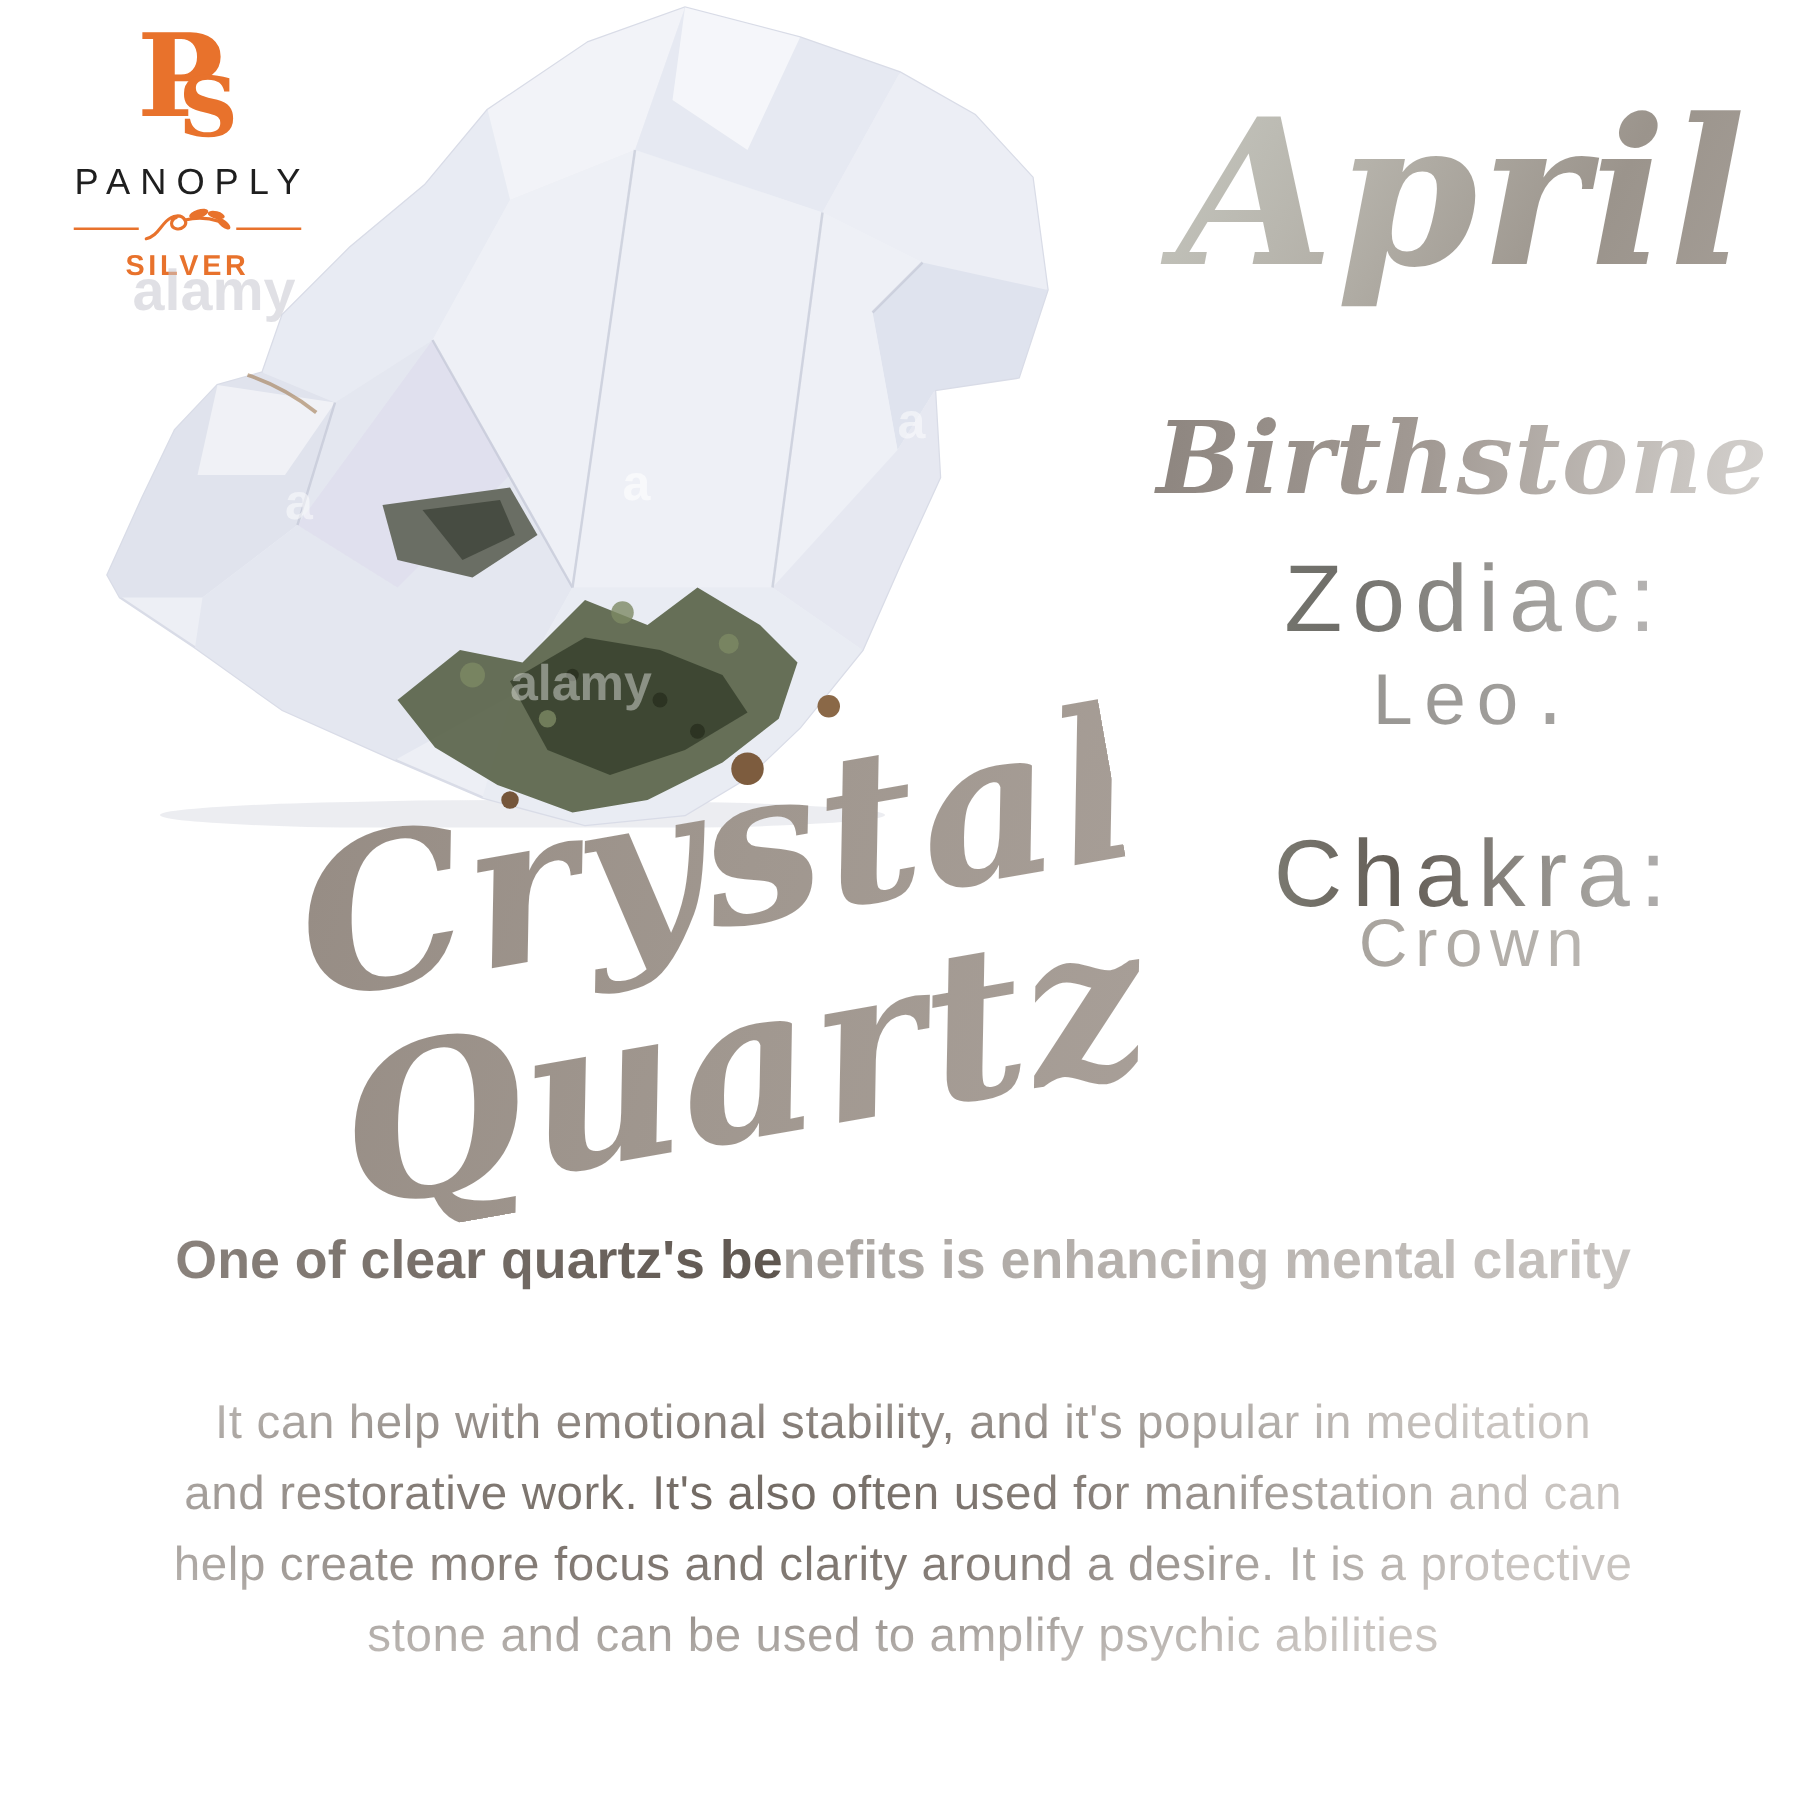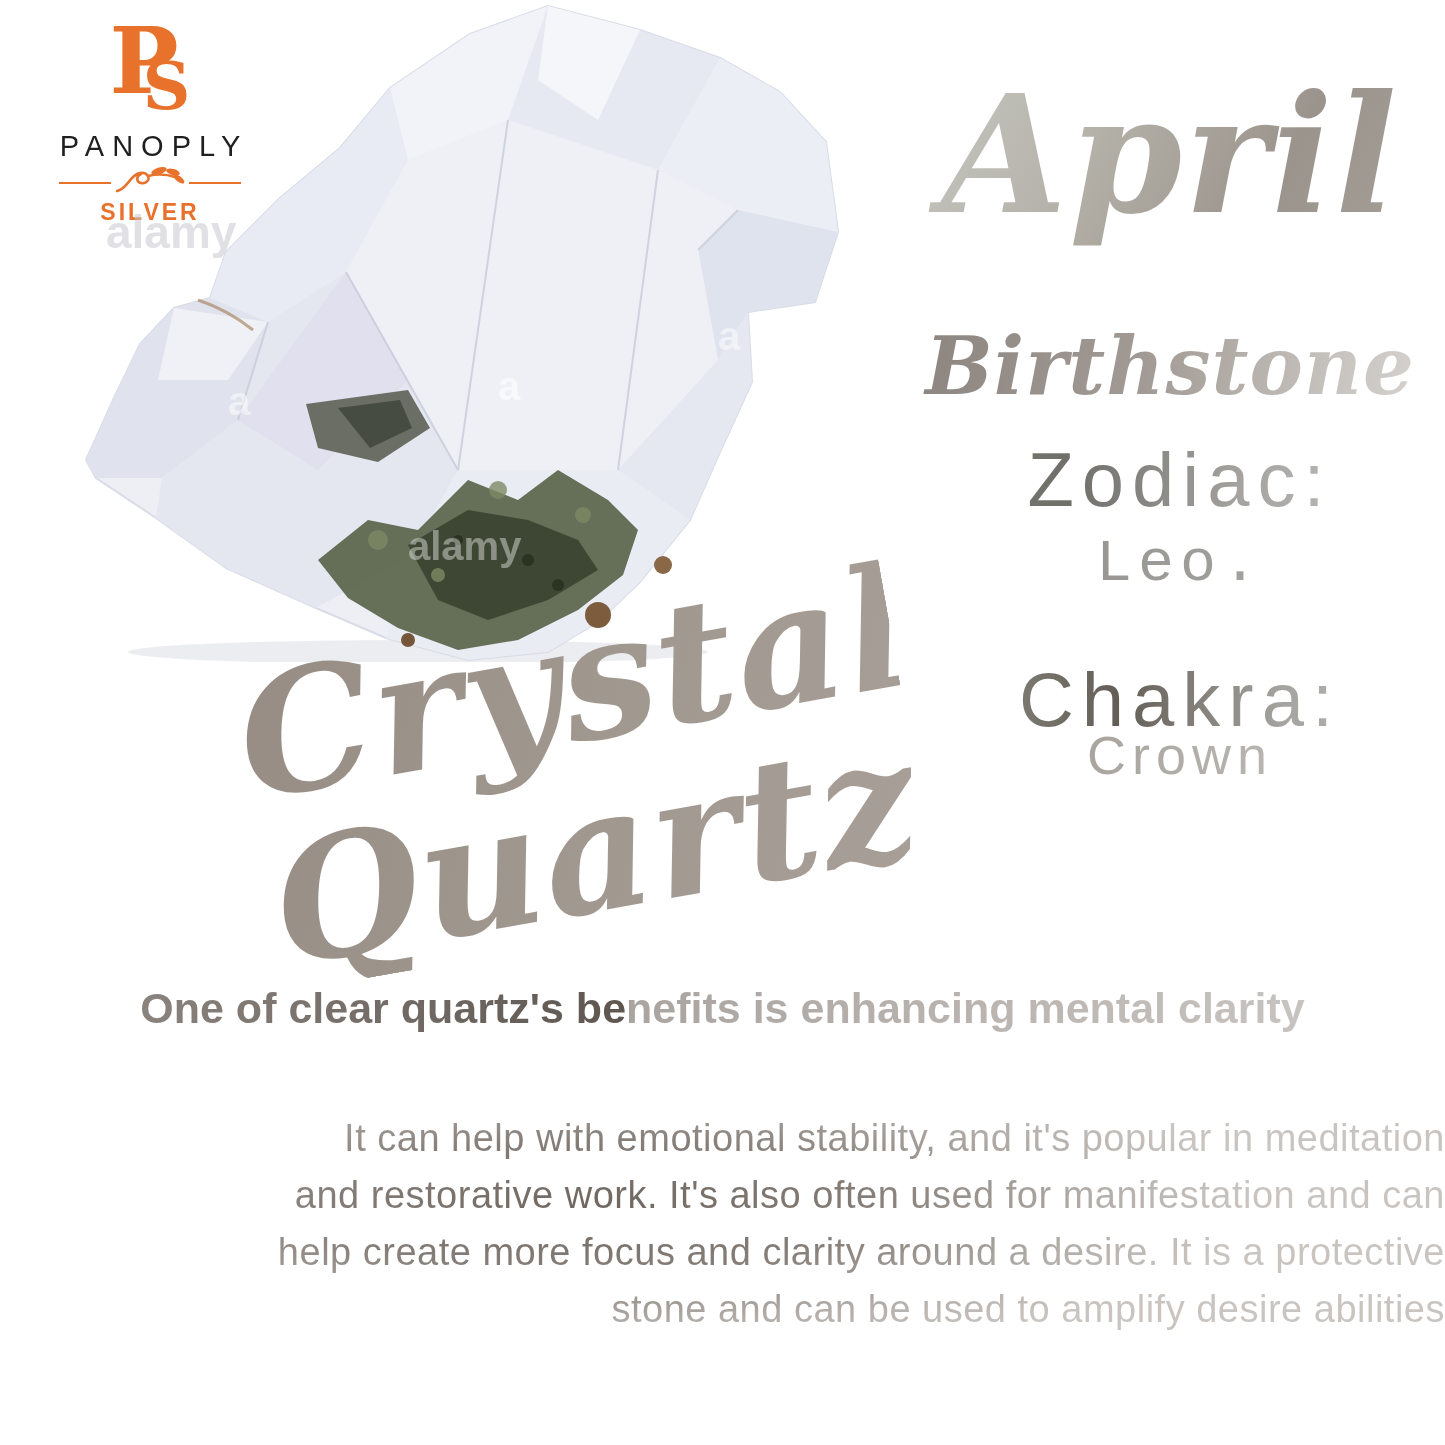--- a/index.html
+++ b/index.html
@@ -65,21 +65,21 @@
   .tagline .seg-dark{
     background-image:linear-gradient(90deg,#8a827c 0%,#6f6761 60%,#5e564f 100%);
     -webkit-background-clip:text;background-clip:text;color:transparent;margin-top:36px;
   }
   .tagline .seg-light{
     background-image:linear-gradient(90deg,#a9a4a0 0%,#bcb7b3 60%,#c7c3c0 100%);
     -webkit-background-clip:text;background-clip:text;color:transparent;text-decoration:underline;
   }
   
   .description{
-    position:absolute;left:0;top:1110px;width:1445px;text-align:right;
+    position:absolute;left:0;top:1110px;width:1445px;text-align:center;
     font-size:38px;font-weight:300;letter-spacing:0.5px;line-height:57px;
     background-image:radial-gradient(ellipse 50% 75% at 41% 42%,#6e665f 0%,#857d77 38%,#b0aba7 68%,#c9c4c0 90%);
     -webkit-background-clip:text;background-clip:text;color:transparent;
   }
   .description .line{white-space:nowrap;}
 </style>
 </head>
 <body>
 
 <div class="poster">
@@ -168,16 +168,16 @@
     <div>Crystal</div>
     <div>Quartz</div>
   </div>
 
   <div class="tagline"><span class="seg-dark">One of clear quartz's be</span><span class="seg-light">nefits is enhancing mental clarity</span></div>
 
   <div class="description">
     <div class="line">It can help with emotional stability, and it's popular in meditation</div>
     <div class="line">and restorative work. It's also often used for manifestation and can</div>
     <div class="line">help create more focus and clarity around a desire. It is a protective</div>
-    <div class="line">stone and can be used to amplify desire abilities</div>
+    <div class="line">stone and can be used to amplify psychic abilities</div>
   </div>
 
 </div>
 
 </body></html>

